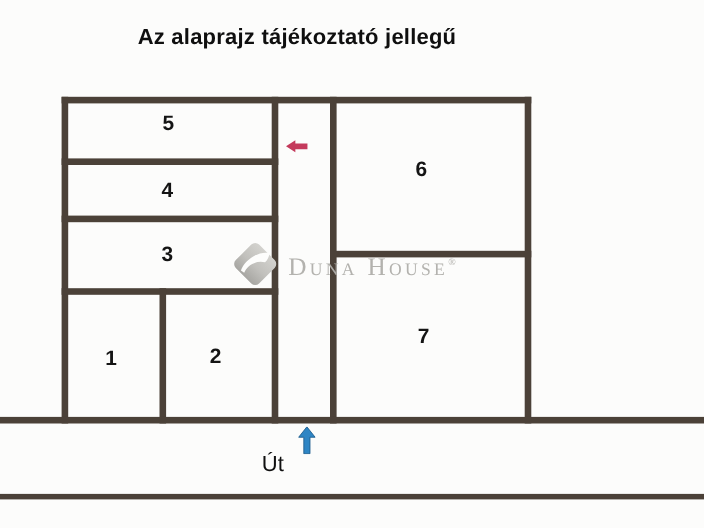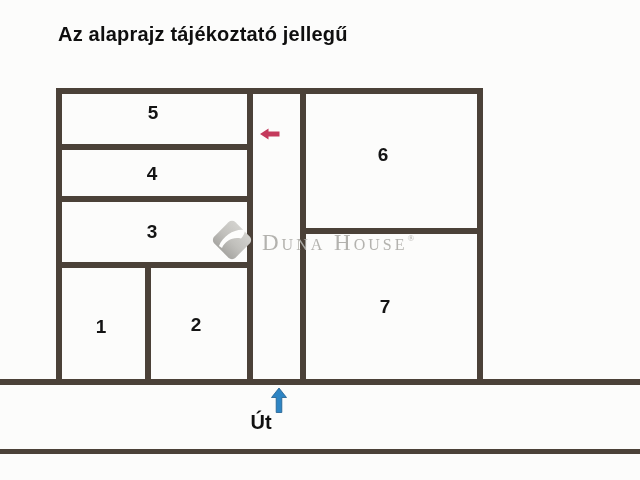--- a/index.html
+++ b/index.html
@@ -1,32 +1,32 @@
 <!DOCTYPE html>
 <html><head>
 <meta charset="utf-8">
 <style>
   html,body{margin:0;padding:0;background:#ffffff;}
   #stage{
     position:relative;width:640px;height:480px;overflow:hidden;
     background:#fcfcfb;font-family:"Liberation Sans",sans-serif;
   }
   .title{
-    position:absolute;left:58px;top:23px;width:424px;
+    position:absolute;left:58px;top:23px;width:424px;text-align:center;
     font-size:20px;font-weight:bold;color:#0f0f0f;letter-spacing:0.2px;
   }
   .wall{position:absolute;background:#4b4138;z-index:1;}
   .room-label{
     position:absolute;transform:translate(-50%,-50%);
     font-size:19px;font-weight:bold;color:#141414;z-index:2;
   }
   .arrow{position:absolute;z-index:4;}
   .road-label{
     position:absolute;left:248px;top:411px;transform:translateX(-50%);
-    font-size:20px;font-weight:bold;color:#101010;z-index:2;margin-left:13px;
+    font-size:20px;font-weight:normal;color:#101010;z-index:2;
   }
   .watermark{
     position:absolute;left:206px;top:214px;z-index:3;display:flex;align-items:flex-start;
   }
   .wm-logo{position:absolute;left:0;top:0;}
   .wm-text{
     position:absolute;left:56px;top:16px;white-space:nowrap;
     font-family:"Liberation Serif",serif;font-variant:small-caps;
     font-size:23px;letter-spacing:3px;color:rgba(175,174,170,0.95);
   }

